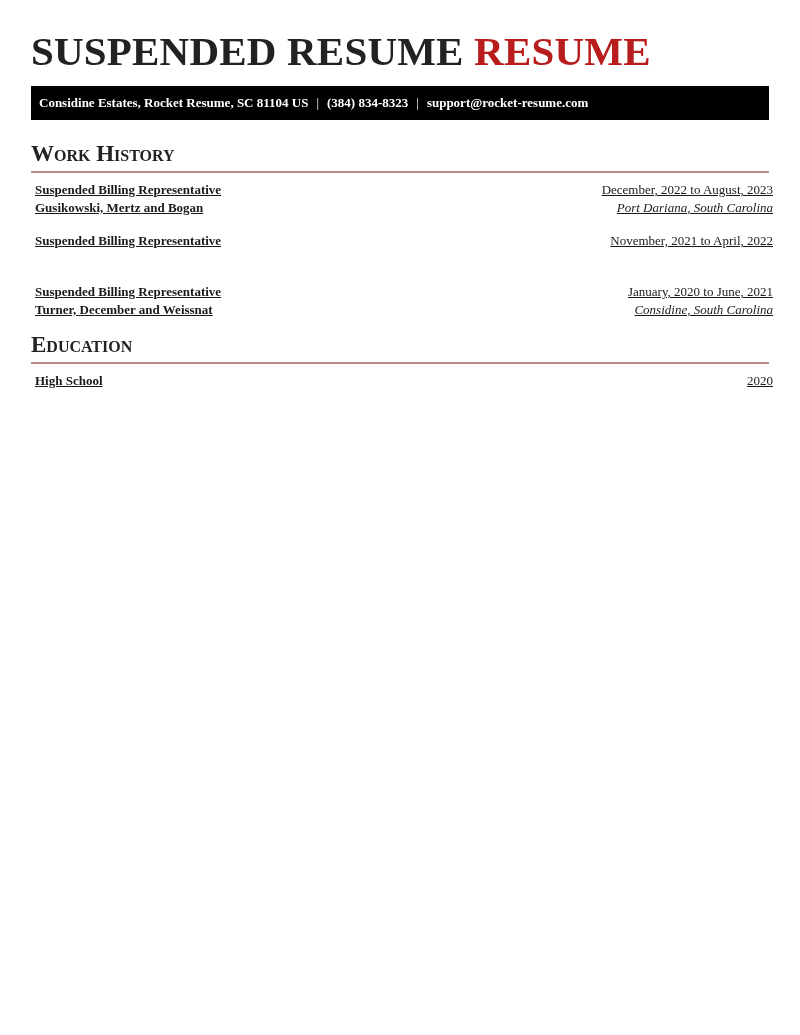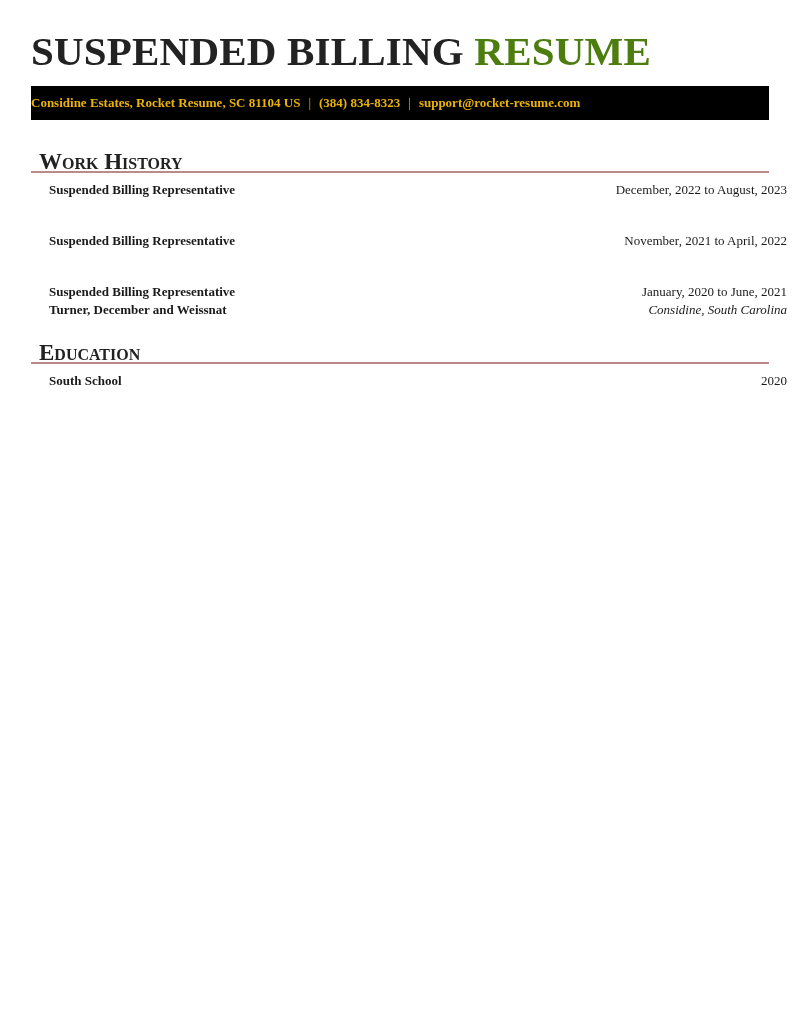--- a/index.html
+++ b/index.html
@@ -1,48 +1,52 @@
 <!DOCTYPE html>
 <html><head>
 <meta charset="utf-8">
 <style>
   html, body { margin: 0; padding: 0; background: #ffffff; }
   body { width: 800px; height: 1035px; position: relative; font-family: "Liberation Serif", "DejaVu Serif", serif; color: #1a1a1a; }
   .page { position: absolute; left: 31px; top: 0; width: 738px; }
   .title { margin: 0; position: absolute; top: 28px; left: 0; font-size: 41px; font-weight: bold; letter-spacing: 0.2px; line-height: 46px; white-space: nowrap; color: #222222; }
-  .title .accent { color: #4d7c0f; }
-  .contact-bar { position: absolute; top: 86px; left: 0; width: 738px; height: 34px; background: #000000; color: #eab308; font-size: 13px; font-weight: bold; line-height: 34px; box-sizing: border-box; white-space: nowrap; }
+  .title .accent { color: #b91c1c; }
+  .contact-bar { position: absolute; top: 86px; left: 0; width: 738px; height: 34px; background: #000000; color: #ffffff; font-size: 13px; font-weight: bold; line-height: 34px; box-sizing: border-box; padding-left: 8px; white-space: nowrap; }
   .contact-bar .sep { display: inline-block; margin: 0 8px; font-weight: normal; }
-  .section-title { position: absolute; left: 0; margin: 8px; font-size: 23px; font-weight: bold; font-variant: small-caps; color: #222222; line-height: 26px; }
+  .section-title { position: absolute; left: 0; margin: 0; font-size: 23px; font-weight: bold; font-variant: small-caps; color: #222222; line-height: 26px; }
   .section-rule { position: absolute; left: 0; width: 738px; height: 2px; background: #b98a86; }
-  .entry { position: absolute; left: 18px; width: 738px; font-size: 13px; line-height: 17.5px; }
+  .entry { position: absolute; left: 4px; width: 738px; font-size: 13px; line-height: 17.5px; text-decoration: underline; }
   .entry .row { display: flex; justify-content: space-between; }
   .entry .left { font-weight: bold; }
   .entry .right-italic { font-style: italic; }
 </style>
 </head>
 <body>
 
 <div class="page">
   <h1 class="title">
-    <span>SUSPENDED BILLING</span>
+    <span>SUSPENDED RESUME</span>
     <span class="accent">RESUME</span>
   </h1>
 
   <div class="contact-bar">
     <span>Considine Estates, Rocket Resume, SC 81104 US</span><span class="sep">|</span><span>(384) 834-8323</span><span class="sep">|</span><span>support@rocket-resume.com</span>
   </div>
 
   <h2 class="section-title" style="top:141px;">Work History</h2>
   <div class="section-rule" style="top:171px;"></div>
 
   <div class="entry" style="top:181px;">
     <div class="row">
       <span class="left">Suspended Billing Representative</span>
       <span>December, 2022 to August, 2023</span>
+    </div>
+    <div class="row">
+      <span class="left">Gusikowski, Mertz and Bogan</span>
+      <span class="right-italic">Port Dariana, South Carolina</span>
     </div>
   </div>
 
   <div class="entry" style="top:232px;">
     <div class="row">
       <span class="left">Suspended Billing Representative</span>
       <span>November, 2021 to April, 2022</span>
     </div>
   </div>
 
@@ -55,17 +59,17 @@
       <span class="left">Turner, December and Weissnat</span>
       <span class="right-italic">Considine, South Carolina</span>
     </div>
   </div>
 
   <h2 class="section-title" style="top:332px;">Education</h2>
   <div class="section-rule" style="top:362px;"></div>
 
   <div class="entry" style="top:372px;">
     <div class="row">
-      <span class="left">South School</span>
+      <span class="left">High School</span>
       <span>2020</span>
     </div>
   </div>
 </div>
 
 </body></html>

